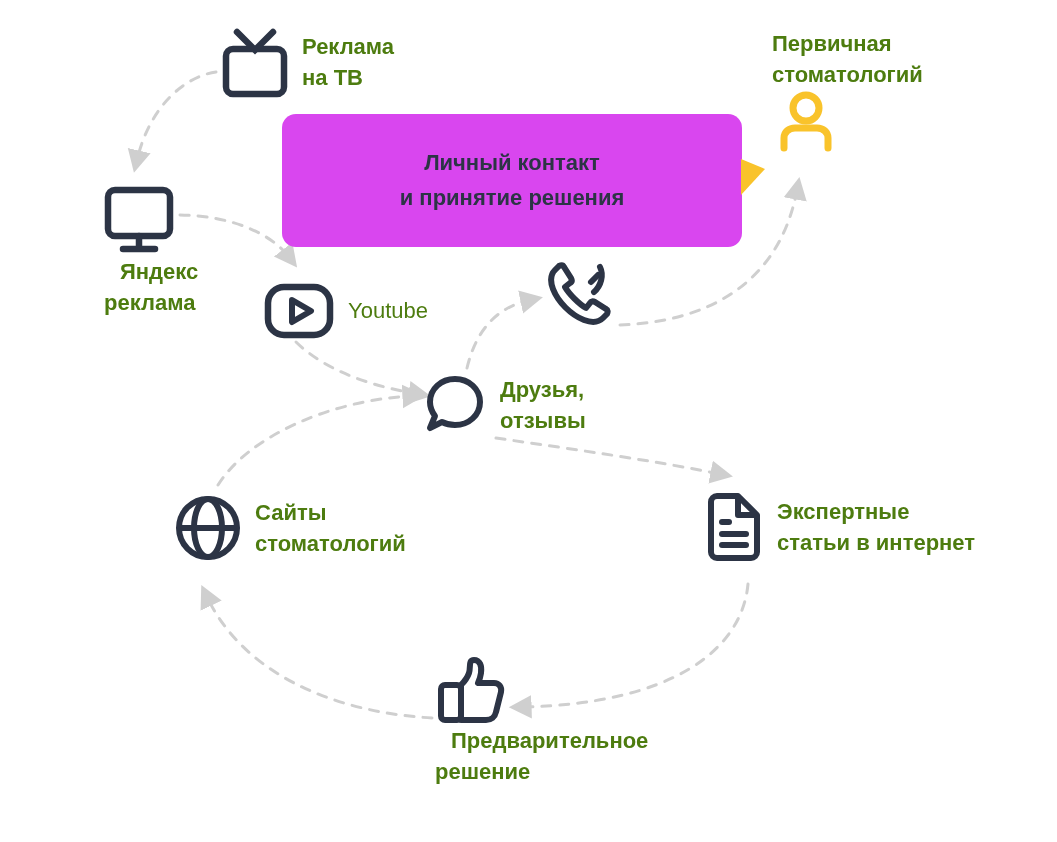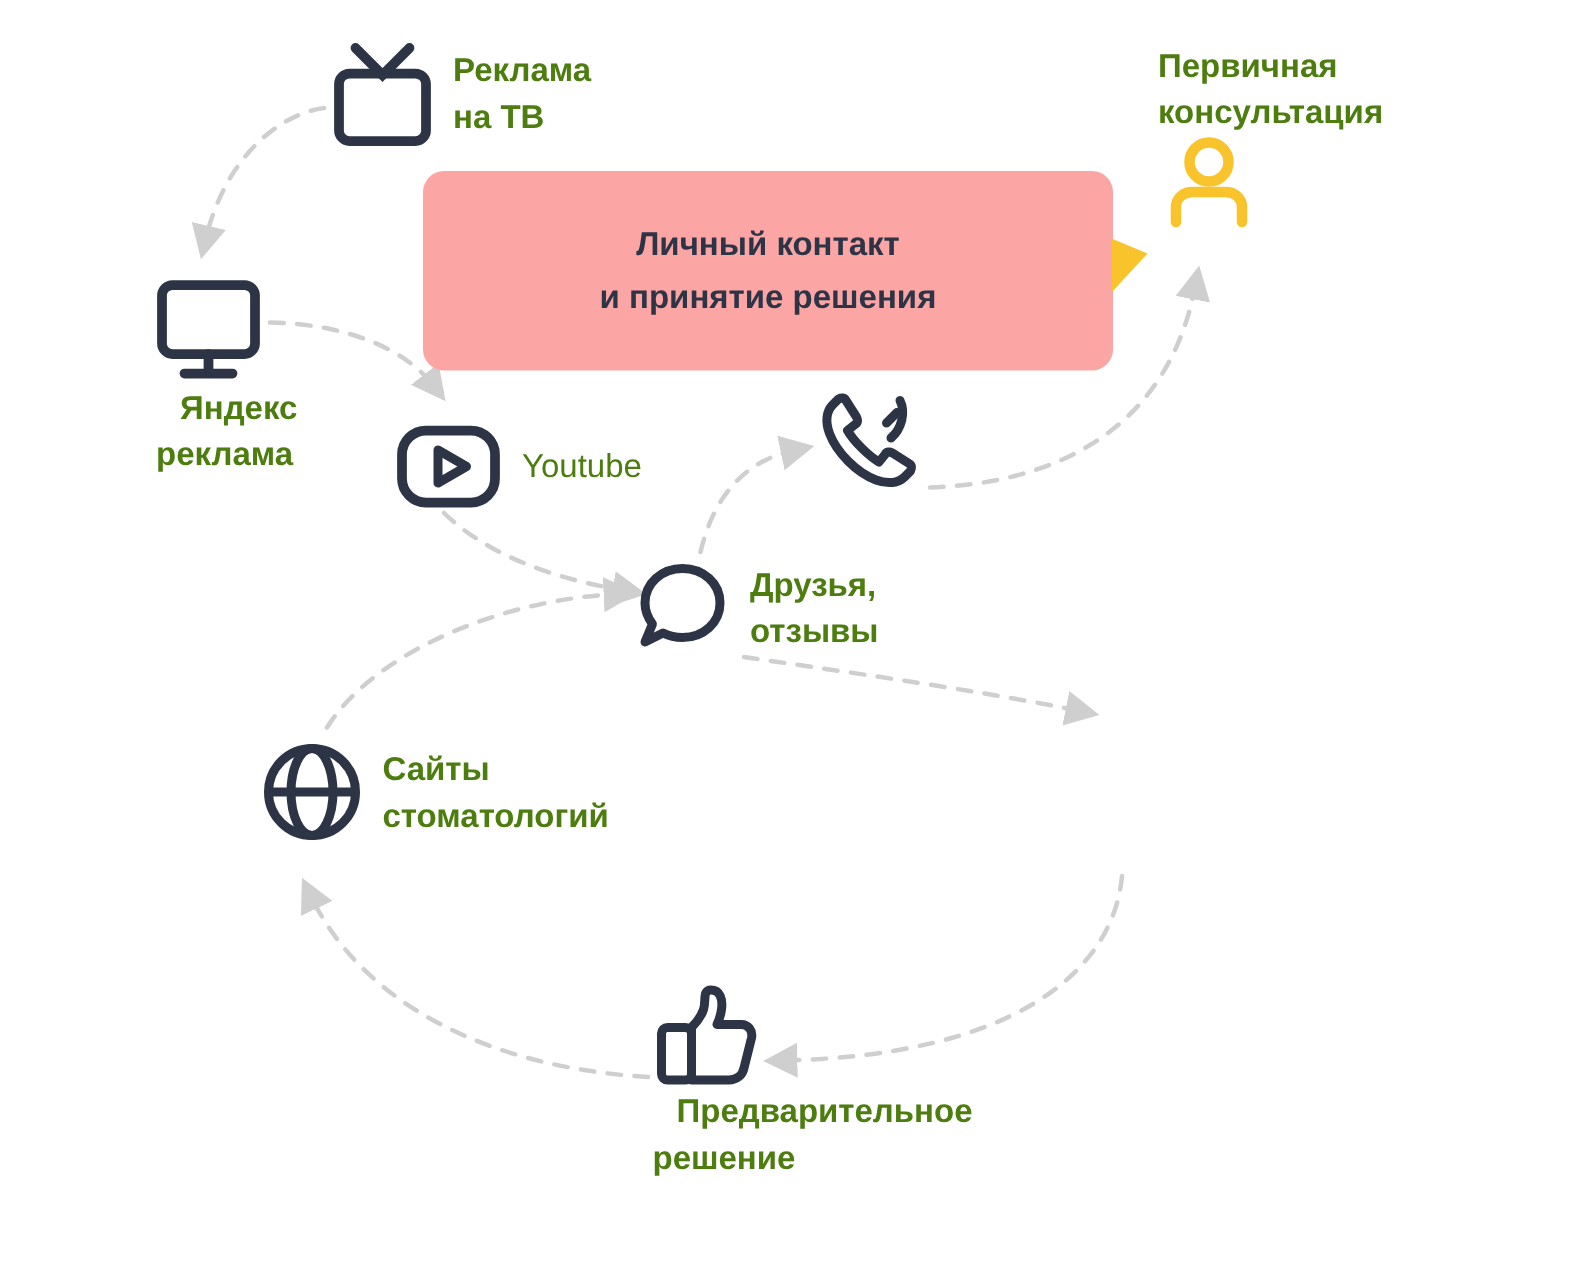--- a/index.html
+++ b/index.html
@@ -52,21 +52,21 @@
   #callout {
     position: absolute;
     left: 282px;
     top: 114px;
     width: 460px;
     height: 133px;
   }
   #callout .bubble {
     position: absolute;
     inset: 0;
-    background: #fca5a5;
+    background: #d946ef;
     border-radius: 14px;
     display: flex;
     align-items: center;
     justify-content: center;
   }
   #callout .tail {
     position: absolute;
     left: 459px;
     top: 45px;
     width: 0; height: 0;
@@ -168,21 +168,21 @@
       <svg width="70" height="56" viewBox="0 0 70 56" fill="none" xmlns="http://www.w3.org/2000/svg">
         <rect x="4" y="4" width="62" height="48" rx="16" stroke="#2c3445" stroke-width="6.5"></rect>
         <path d="M28 17 L47 28 L28 39 Z" stroke="#2c3445" stroke-width="6" stroke-linejoin="round"></path>
       </svg>
     </span>
     <span class="lbl thin">Youtube</span>
   </div>
 
   <div class="node stacked" id="n-person">
     <span class="lbl">Первичная
-консультация</span>
+стоматологий</span>
     <span class="ico">
       <svg width="60" height="62" viewBox="0 0 60 62" fill="none" xmlns="http://www.w3.org/2000/svg">
         <circle cx="30" cy="18" r="13" stroke="#f9c32b" stroke-width="7"></circle>
         <path d="M8 58 V48 C8 42 13 38 19 38 H41 C47 38 52 42 52 48 V58" stroke="#f9c32b" stroke-width="7" stroke-linecap="round"></path>
       </svg>
     </span>
   </div>
 
   <div class="node" id="n-phone">
     <span class="ico">
@@ -199,20 +199,33 @@
     <span class="ico">
       <svg width="62" height="62" viewBox="0 0 62 62" fill="none" xmlns="http://www.w3.org/2000/svg">
         <path d="M31 5 C45 5 56 15 56 28 C56 41 45 51 31 51 C26 51 22 50 18 48 L6 54 L11 42
                  C8 38 6 33 6 28 C6 15 17 5 31 5 Z" stroke="#2c3445" stroke-width="6" stroke-linejoin="round"></path>
       </svg>
     </span>
     <span class="lbl">Друзья,
 отзывы</span>
   </div>
 
+  <div class="node" id="n-docs">
+    <span class="ico">
+      <svg width="58" height="70" viewBox="0 0 58 70" fill="none" xmlns="http://www.w3.org/2000/svg">
+        <path d="M6 10 C6 6.7 8.7 4 12 4 H33 L52 23 V60 C52 63.3 49.3 66 46 66 H12 C8.7 66 6 63.3 6 60 Z" stroke="#2c3445" stroke-width="6" stroke-linejoin="round"></path>
+        <path d="M33 4 V23 H52" stroke="#2c3445" stroke-width="6" stroke-linejoin="round"></path>
+        <path d="M17 30 H24" stroke="#2c3445" stroke-width="6" stroke-linecap="round"></path>
+        <path d="M17 42 H41" stroke="#2c3445" stroke-width="6" stroke-linecap="round"></path>
+        <path d="M17 53 H41" stroke="#2c3445" stroke-width="6" stroke-linecap="round"></path>
+      </svg>
+    </span>
+    <span class="lbl">Экспертные
+статьи в интернет</span>
+  </div>
 
   <div class="node" id="n-sites">
     <span class="ico">
       <svg width="66" height="66" viewBox="0 0 66 66" fill="none" xmlns="http://www.w3.org/2000/svg">
         <circle cx="33" cy="33" r="29" stroke="#2c3445" stroke-width="6"></circle>
         <ellipse cx="33" cy="33" rx="14" ry="29" stroke="#2c3445" stroke-width="6"></ellipse>
         <path d="M5 33 H61" stroke="#2c3445" stroke-width="6"></path>
       </svg>
     </span>
     <span class="lbl">Сайты

